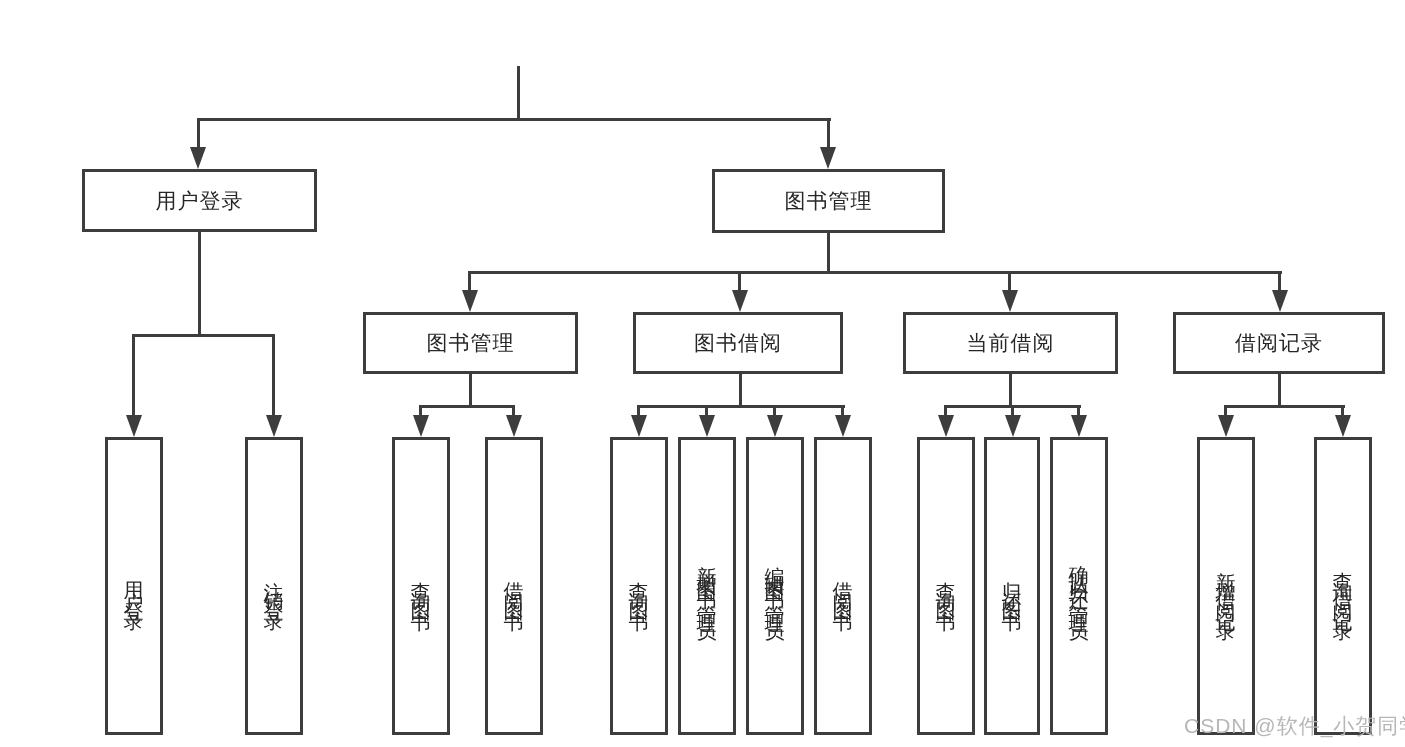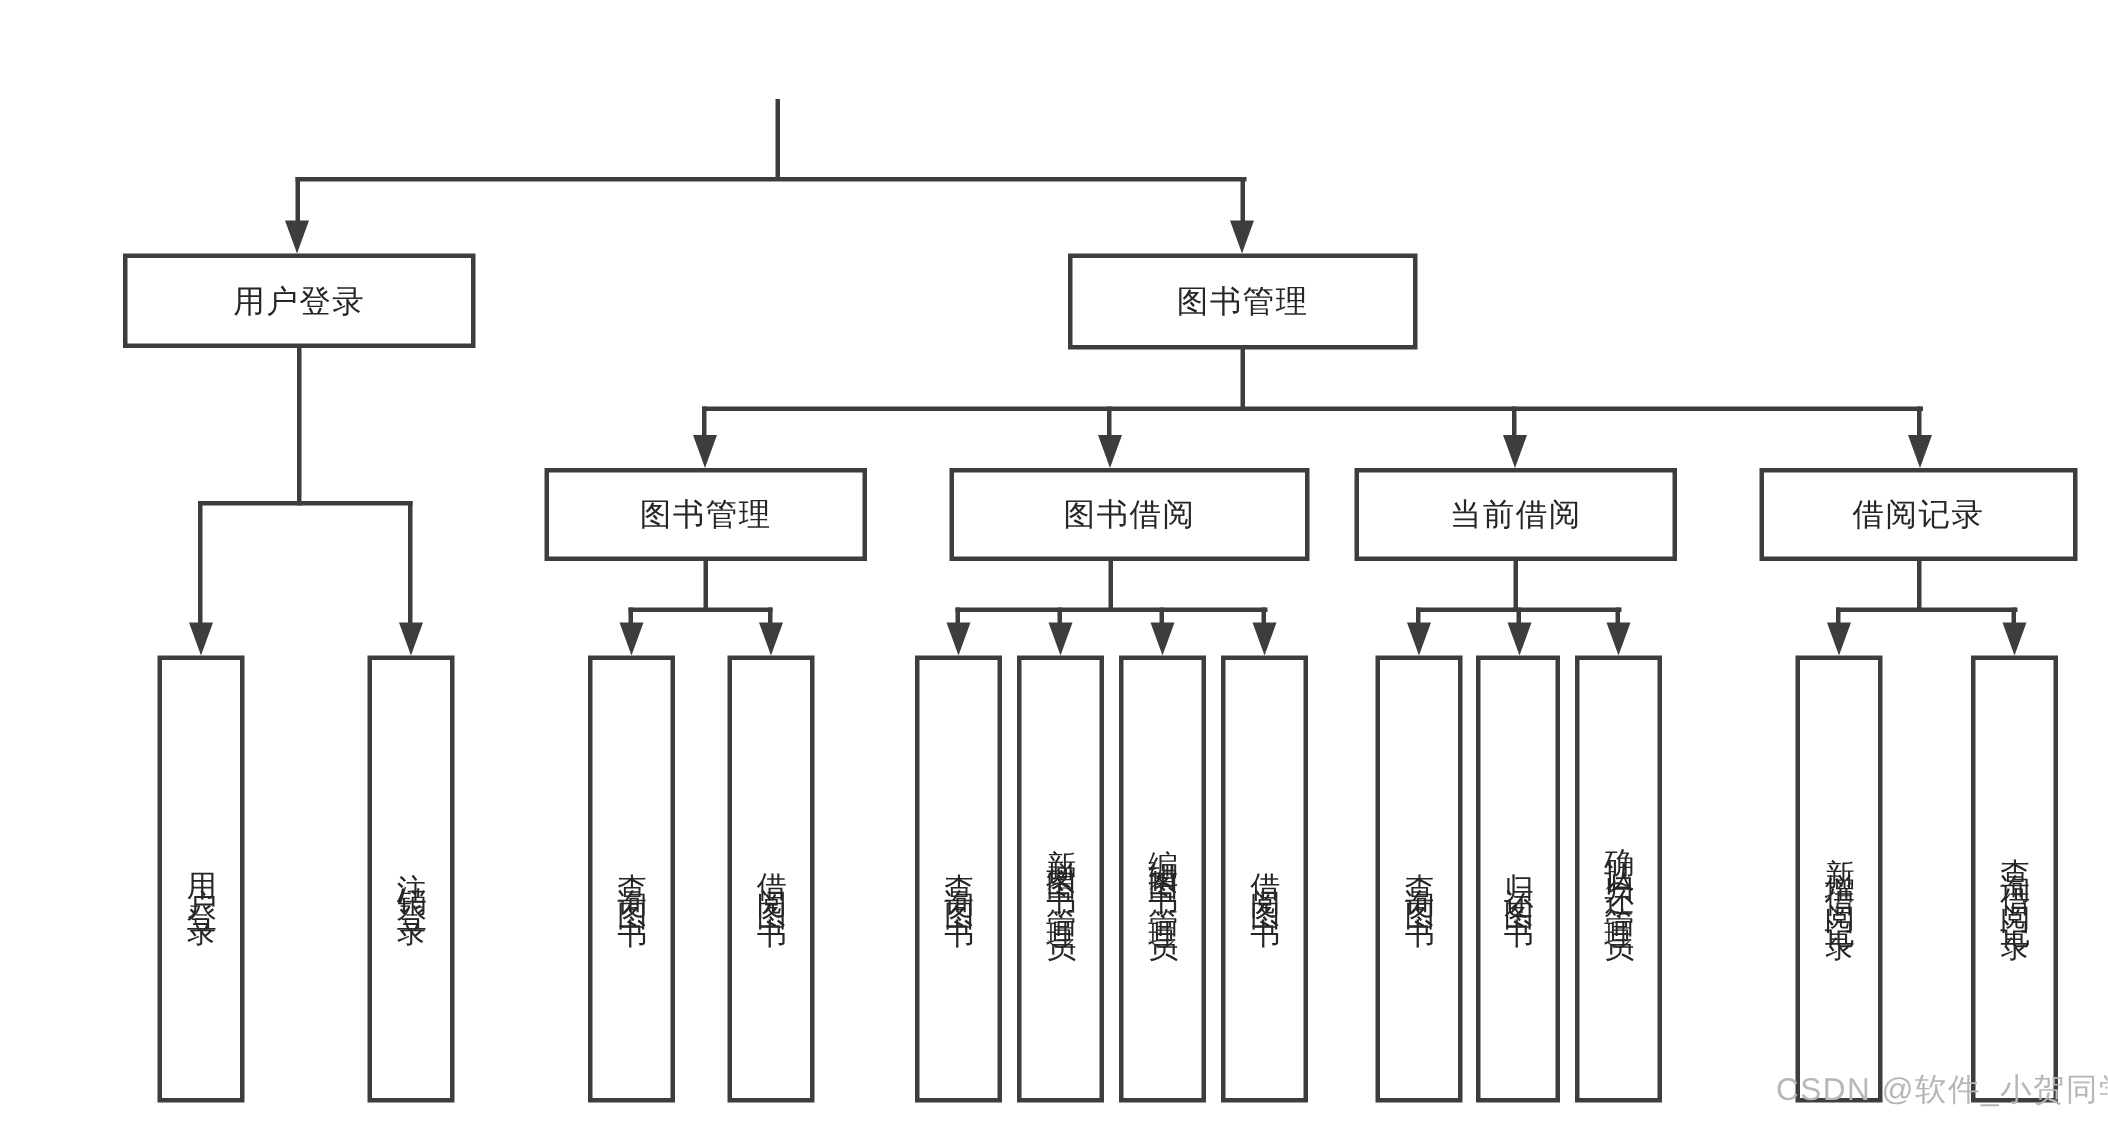--- a/index.html
+++ b/index.html
@@ -65,21 +65,21 @@
   <div class="vline" style="left:738px; top:271px; height:22px;"></div>
   <div class="arrowhead" style="left:732px; top:290px;"></div>
   <div class="vline" style="left:1008px; top:271px; height:22px;"></div>
   <div class="arrowhead" style="left:1002px; top:290px;"></div>
   <div class="vline" style="left:1278px; top:271px; height:22px;"></div>
   <div class="arrowhead" style="left:1272px; top:290px;"></div>
 
   <div class="node" style="left:363px; top:312px; width:215px; height:62px;">
     <span>图书管理</span>
   </div>
-  <div class="node" style="left:633px; top:312px; width:240px; height:62px;justify-content:center;">
+  <div class="node" style="left:633px; top:312px; width:210px; height:62px;justify-content:center;">
     <span>图书借阅</span>
   </div>
   <div class="node" style="left:903px; top:312px; width:215px; height:62px;">
     <span>当前借阅</span>
   </div>
   <div class="node" style="left:1173px; top:312px; width:212px; height:62px;text-align:right;">
     <span>借阅记录</span>
   </div>
 
   <div class="vline" style="left:469px; top:373px; height:35px;"></div>

